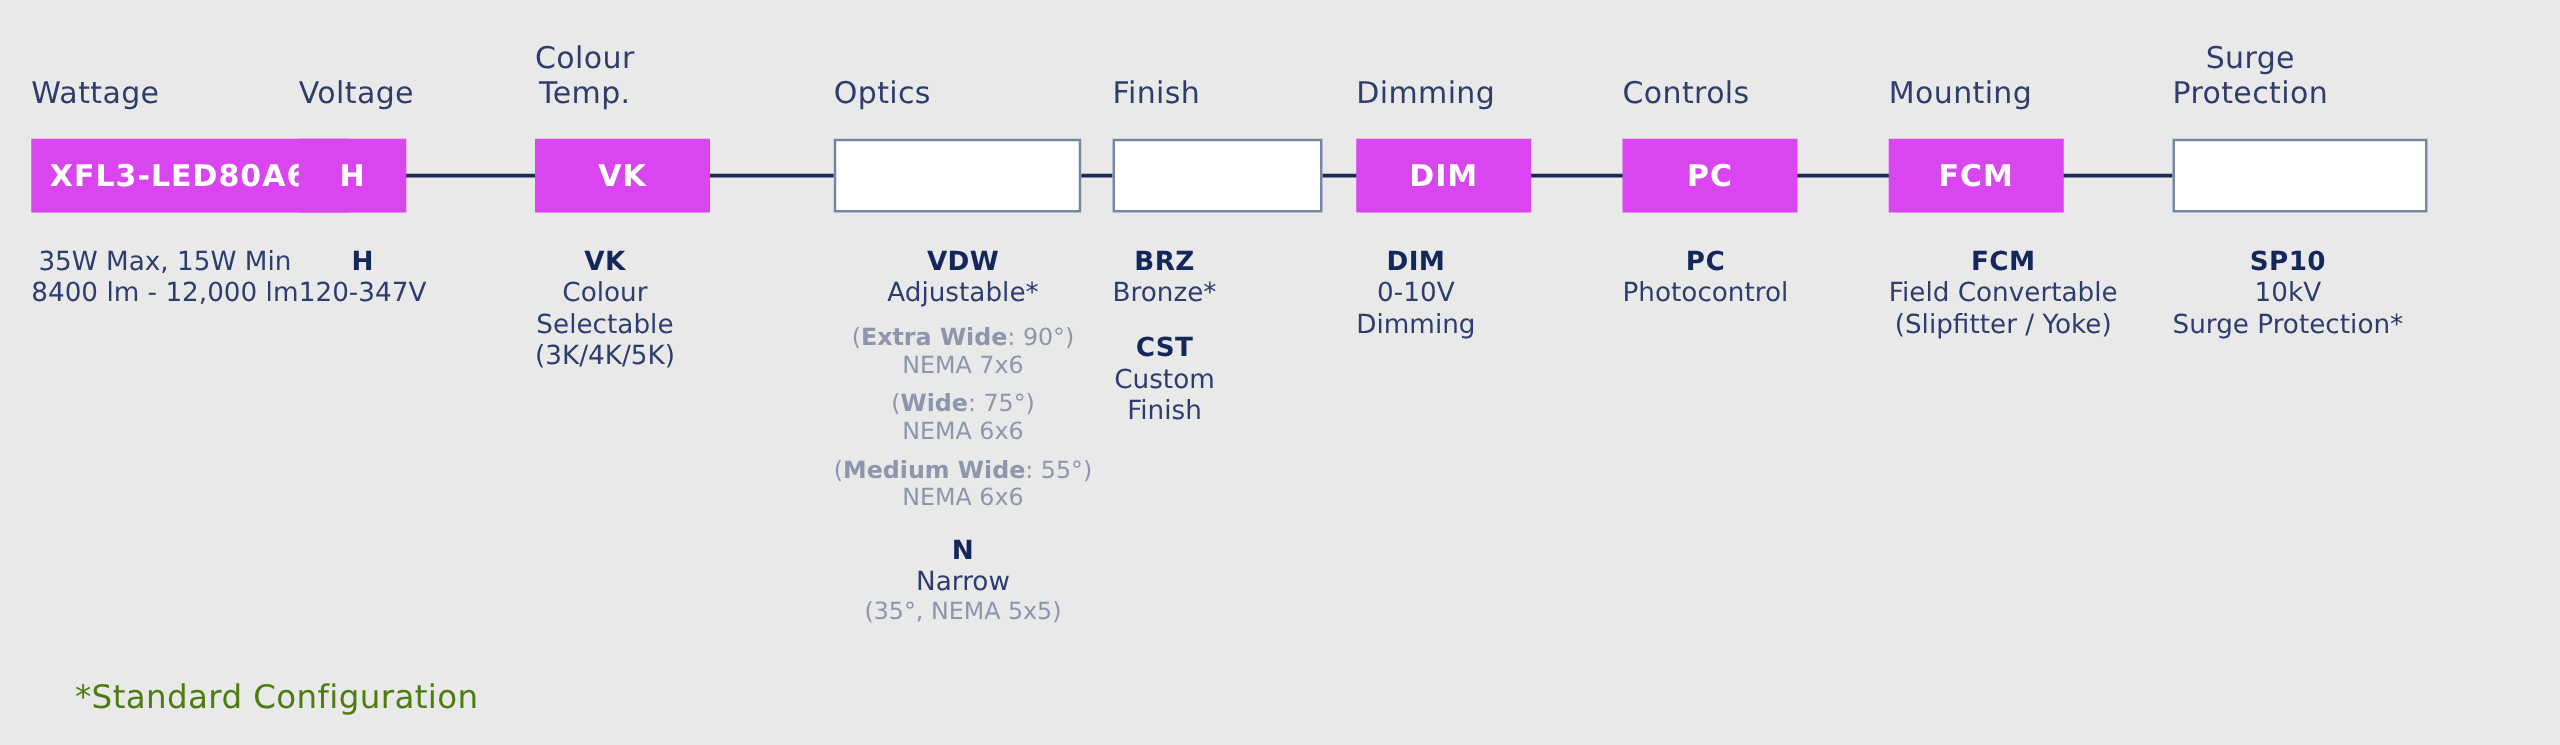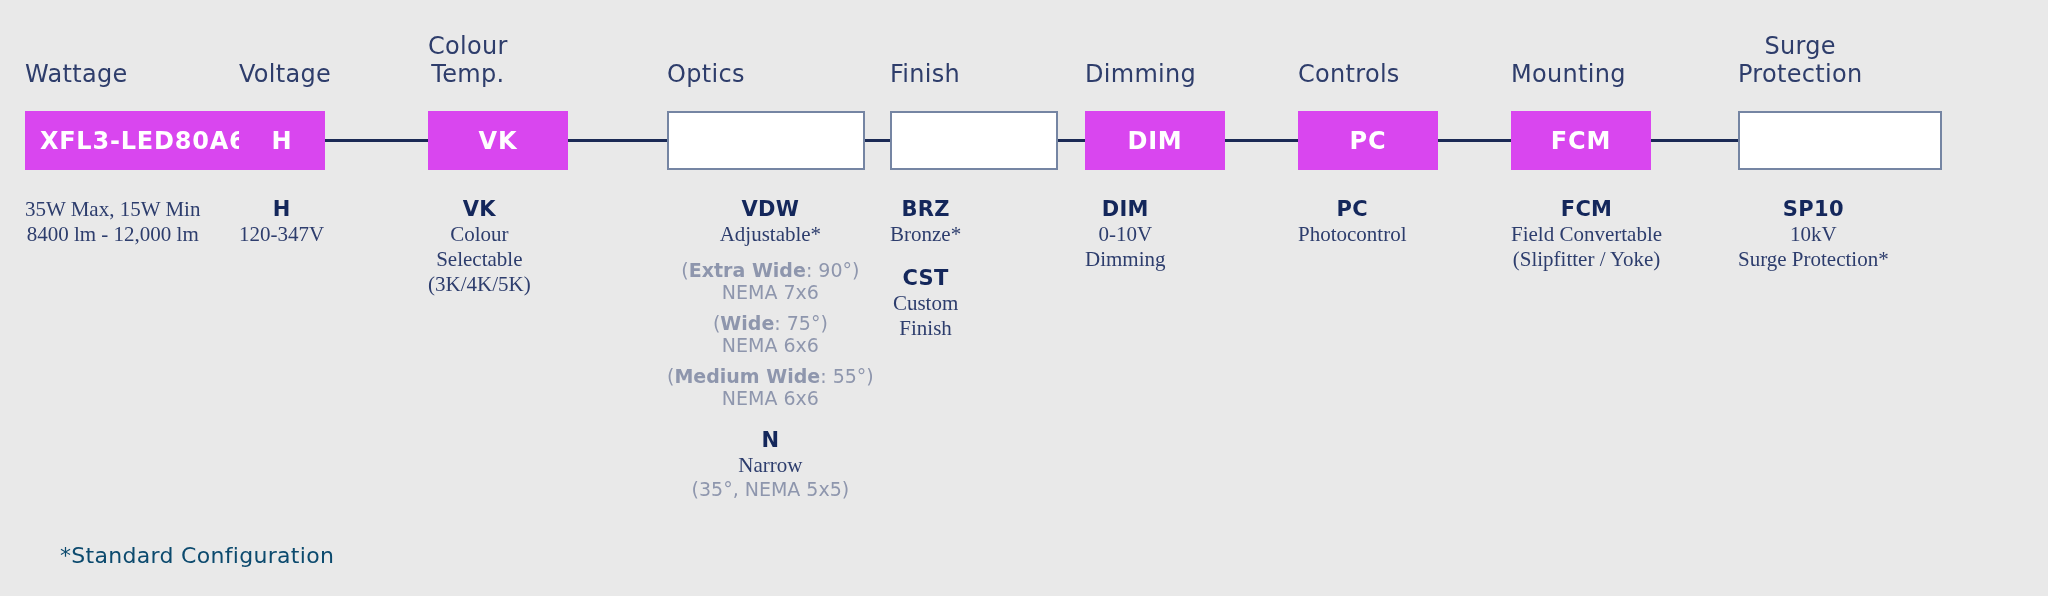--- a/index.html
+++ b/index.html
@@ -45,29 +45,29 @@
   }
   .c1 .box{width:254px}.c2 .box{width:86px}.c3 .box{width:140px}
   .c4 .box{width:198px}.c5 .box{width:168px}.c6 .box{width:140px}
   .c7 .box{width:140px}.c8 .box{width:140px}.c9 .box{width:204px}
 
   .details{
     margin-top:27px;text-align:center;
     font-size:21px;line-height:25px;color:#2d3d6d;
   }
   .code{font-weight:bold;color:#14275b;font-size:21px;line-height:25px;letter-spacing:0.3px;}
-  .dline{white-space:nowrap;font-family:Liberation Serif, serif;}
+  .dline{white-space:nowrap;}
   .gray-group{margin-top:12px;}
   .gray-item{margin-bottom:9px;color:#8e96ad;font-size:19px;line-height:22px;white-space:nowrap;}
   .gray-item b{font-weight:bold;color:#8e96ad;}
   .gline.gray{color:#8e96ad;font-size:19px;line-height:22px;white-space:nowrap;}
   .second{margin-top:19px;}
   .footnote{
     position:absolute;left:60px;top:543px;
-    font-size:22px;color:#0c4a6e;letter-spacing:0.3px;
+    font-size:26px;color:#4d7c0f;letter-spacing:0.3px;
   }
 </style>
 </head>
 <body>
 
 <div class="canvas">
 
   <div class="connector"></div>
 
   <div class="col c1">

